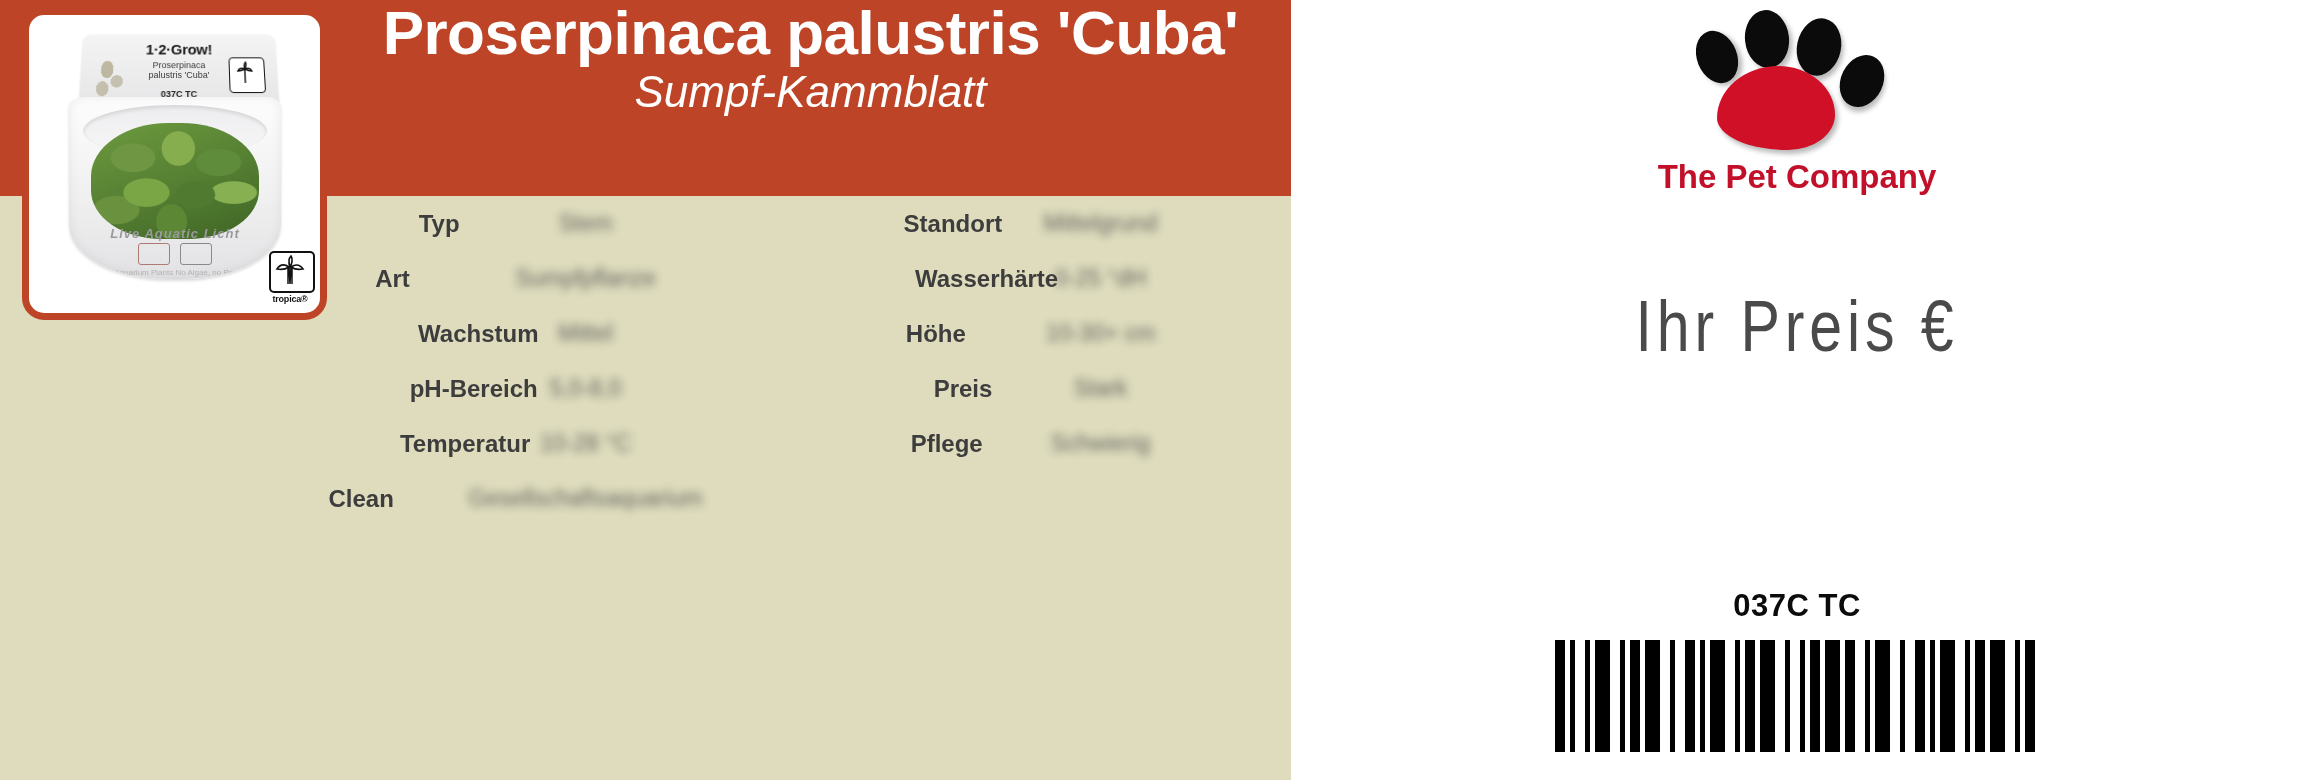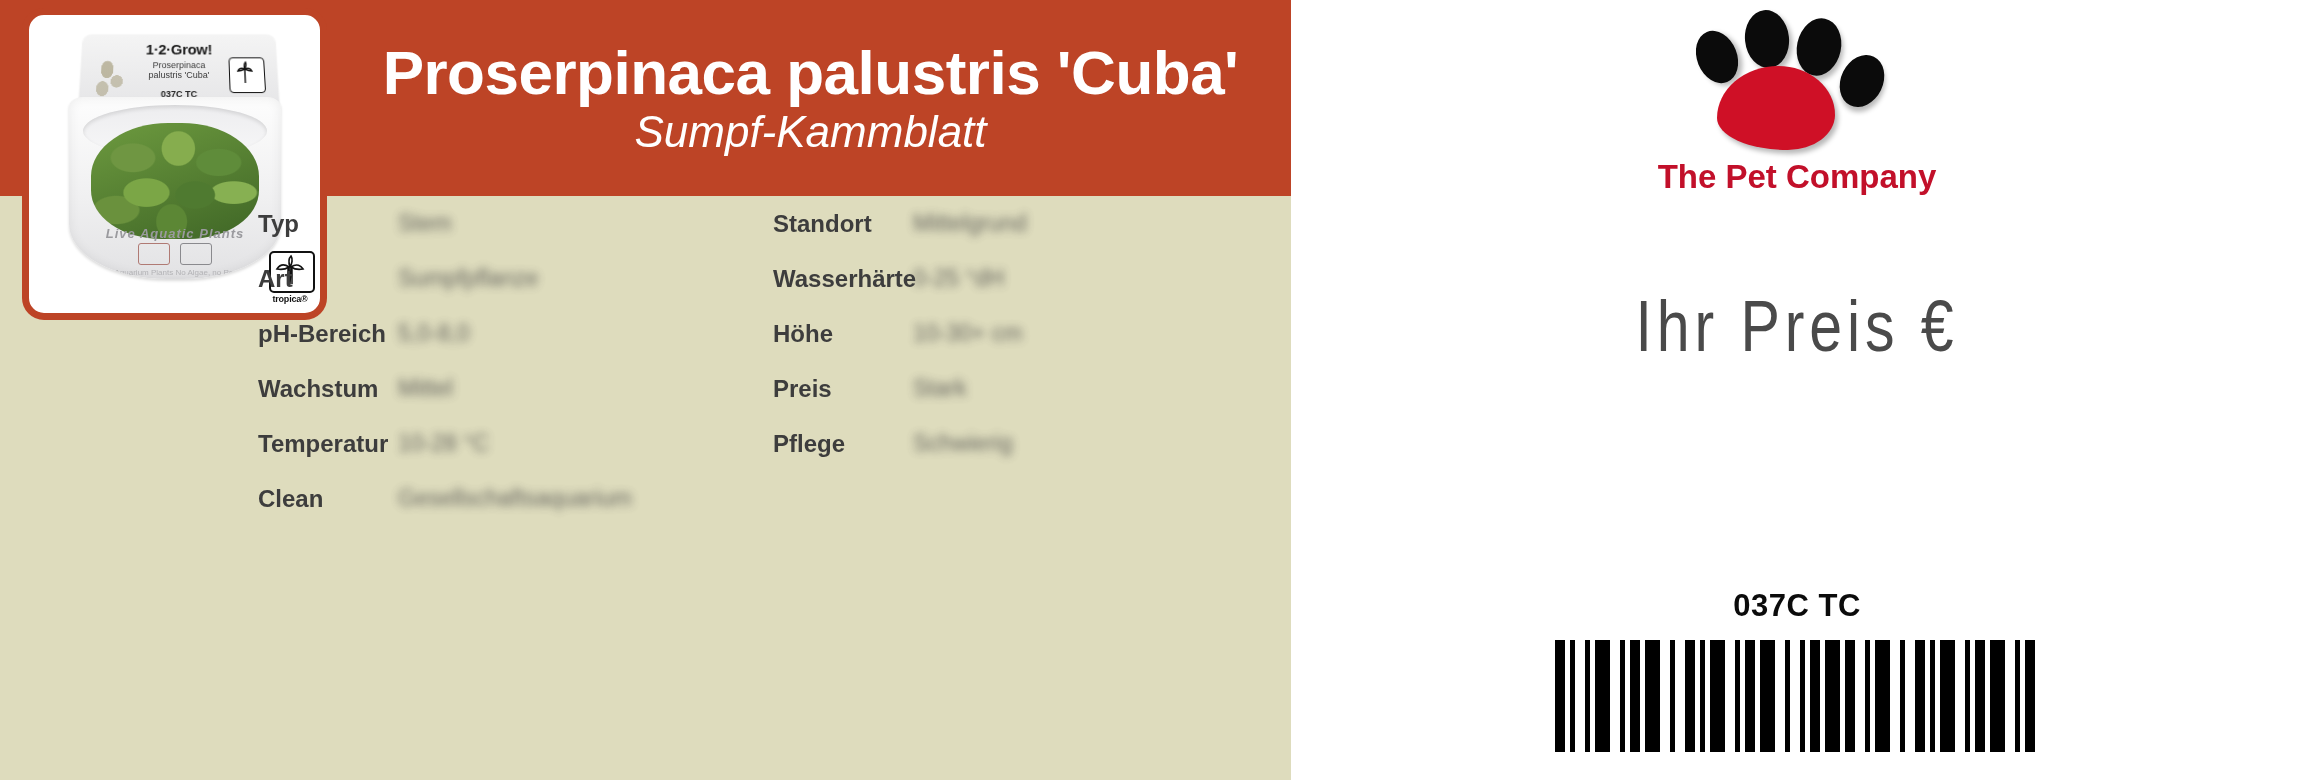--- a/index.html
+++ b/index.html
@@ -30,21 +30,21 @@
     position: absolute;
     left: 0; top: 0;
     width: 1291px;
     height: 196px;
     background: #bd4426;
     box-sizing: border-box;
     padding-left: 330px;
     display: flex;
     flex-direction: column;
     align-items: center;
-    justify-content: center;
+    justify-content: flex-start;
   }
   #plant-title {
     color: #ffffff;
     font-size: 62px;
     font-weight: bold;
     line-height: 1.05;
     letter-spacing: -0.5px;
     white-space: nowrap;
     margin-bottom: 4px;
   }
@@ -195,20 +195,21 @@
     top: 0;
     width: 515px;
   }
   #col-left  { left: 0; }
   #col-right { left: 515px; }
   .attr-row {
     position: relative;
     height: 55px;
     display: flex;
     align-items: center;
+    justify-content: center;
   }
   .attr-label {
     font-size: 24px;
     font-weight: bold;
     color: #3d3d3d;
     white-space: nowrap;
     width: 140px;
     flex: 0 0 auto;
   }
   #col-right .attr-label { width: 140px; }
@@ -322,21 +323,21 @@
               <path d="M15 25 L15 11 M15 11 C11 9 9 11 8 13 C11 13 13 12 15 11 Z
                        M15 11 C19 9 21 11 22 13 C19 13 17 12 15 11 Z
                        M15 11 C14 7 15 5 16 4 C17 6 16 9 15 11 Z" fill="none" stroke="#111" stroke-width="1.4"></path>
             </svg>
           </div>
         </div>
 
         <div class="cup-body">
           <div class="cup-inner-ring"></div>
           <div class="plant-mass"></div>
-          <div class="cup-label-text">Live Aquatic Plants</div>
+          <div class="cup-label-text">Live Aquatic Licht</div>
           <div class="cup-icons">
             <div class="ci"></div>
             <div class="ci b"></div>
           </div>
           <div class="cup-fineprint">100% Clean Aquarium Plants
 No Algae, no Pests, no Snails</div>
         </div>
       </div>
 
       <div id="tropica-badge">
@@ -356,26 +357,26 @@
       <div class="attr-col" id="col-left">
         <div class="attr-row">
           <span class="attr-label">Typ</span>
           <span class="attr-value">Stem</span>
         </div>
         <div class="attr-row">
           <span class="attr-label">Art</span>
           <span class="attr-value">Sumpfpflanze</span>
         </div>
         <div class="attr-row">
+          <span class="attr-label">Wachstum</span>
+          <span class="attr-value">Mittel</span>
+        </div>
+        <div class="attr-row">
           <span class="attr-label">pH-Bereich</span>
           <span class="attr-value">5,0-8,0</span>
-        </div>
-        <div class="attr-row">
-          <span class="attr-label">Wachstum</span>
-          <span class="attr-value">Mittel</span>
         </div>
         <div class="attr-row">
           <span class="attr-label">Temperatur</span>
           <span class="attr-value">10-28 °C</span>
         </div>
         <div class="attr-row">
           <span class="attr-label">Clean</span>
           <span class="attr-value">Gesellschaftsaquarium</span>
         </div>
       </div>

